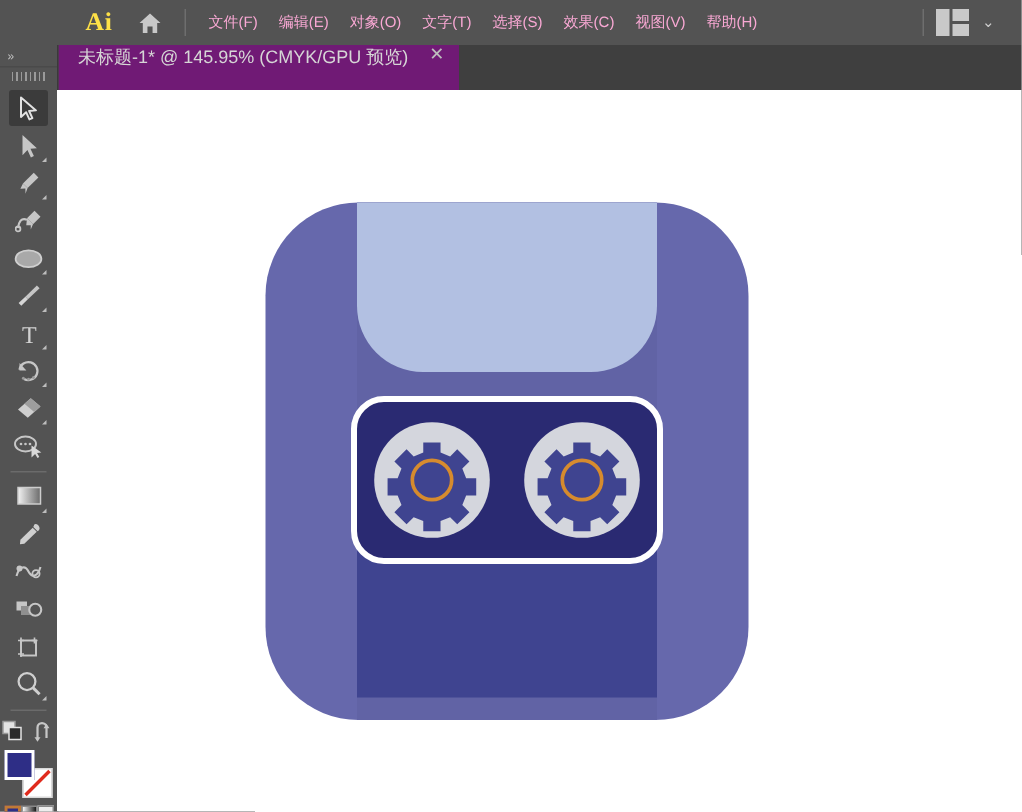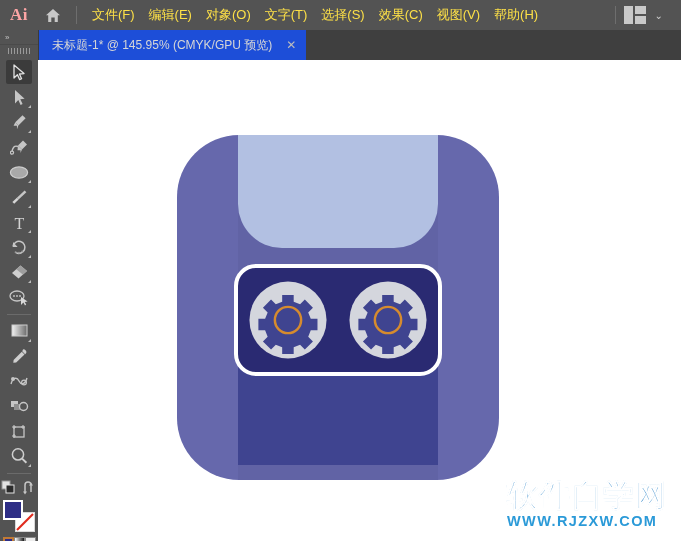--- a/index.html
+++ b/index.html
@@ -11,46 +11,47 @@
   }
   #app{position:relative;width:681px;height:541px;}
 
   
   .menubar{
     position:absolute;left:0;top:0;width:681px;height:30px;
     background:#535353;display:flex;align-items:center;
   }
   .ai-logo{
     width:38px;height:30px;display:flex;align-items:center;justify-content:center;
-    color:#fca5a5;font-size:17px;font-weight:bold;letter-spacing:.5px;
+    color:#fde047;font-size:17px;font-weight:bold;letter-spacing:.5px;
     font-family:"Liberation Serif","DejaVu Serif",serif;
+    padding-left:47px;
   }
   .home-btn{
     width:30px;height:30px;display:flex;align-items:center;justify-content:center;
   }
   .vsep{width:1px;height:18px;background:#6e6e6e;margin:0 8px;}
   .menu-items{display:flex;align-items:center;}
   .menu-item{
-    color:#fde047;font-size:13px;padding:4px 7px;white-space:nowrap;
+    color:#f9a8d4;font-size:10px;padding:4px 7px;white-space:nowrap;
   }
   .menu-right{margin-left:auto;display:flex;align-items:center;padding-right:18px;}
   .ws-icon{display:flex;align-items:center;}
   .ws-sq{display:grid;grid-template-columns:9px 11px;grid-template-rows:8px 8px;gap:2px;}
   .ws-sq i{background:#c9c9c9;display:block;}
   .ws-sq i.tall{grid-row:1 / span 2;}
   .chev{color:#d0d0d0;font-size:10px;margin-left:9px;}
 
   
   .tabbar{
     position:absolute;left:0;top:30px;width:681px;height:30px;
     background:#3f3f3f;
   }
   .tab{
     position:absolute;left:38px;top:0;height:30px;
-    background:#1d4ed8;display:flex;align-items:center;padding:0 10px 16px 14px;
+    background:#701a75;display:flex;align-items:flex-start;padding:0 10px 16px 14px;
   }
   .tab-title{color:#d6d6d6;font-size:12px;white-space:nowrap;}
   .tab-close{
     color:#bdbdbd;font-size:12px;margin-left:14px;line-height:1;
   }
 
   
   .toolbar{
     position:absolute;left:0;top:30px;width:38px;height:511px;
     background:#535353;border-right:1px solid #3a3a3a;
@@ -382,20 +383,16 @@
 
         <svg class="gear" viewBox="0 0 100 100">
           <circle cx="50" cy="50" r="47" fill="#d4d6dd"></circle>
           <path d="M41 11 h18 v10.5 l10 4 7.4 -7.4 12.7 12.7 -7.4 7.4 4 10 h10.5 v18 h-10.5 l-4 10 7.4 7.4 -12.7 12.7 -7.4 -7.4 -10 4 v10.5 h-18 v-10.5 l-10 -4 -7.4 7.4 -12.7 -12.7 7.4 -7.4 -4 -10 h-10.5 v-18 h10.5 l4 -10 -7.4 -7.4 12.7 -12.7 7.4 7.4 10 -4 z" transform="scale(0.78) translate(14,14)" fill="#3f4490"></path>
           <circle cx="50" cy="50" r="16" fill="none" stroke="#d68b2e" stroke-width="3"></circle>
         </svg>
 
       </div>
     </div>
 
-    <div class="watermark">
-      <div class="wm-cn">软件自学网</div>
-      <div class="wm-en">WWW.RJZXW.COM</div>
-    </div>
 
   </div>
 
 </div>
 
 </body></html>

